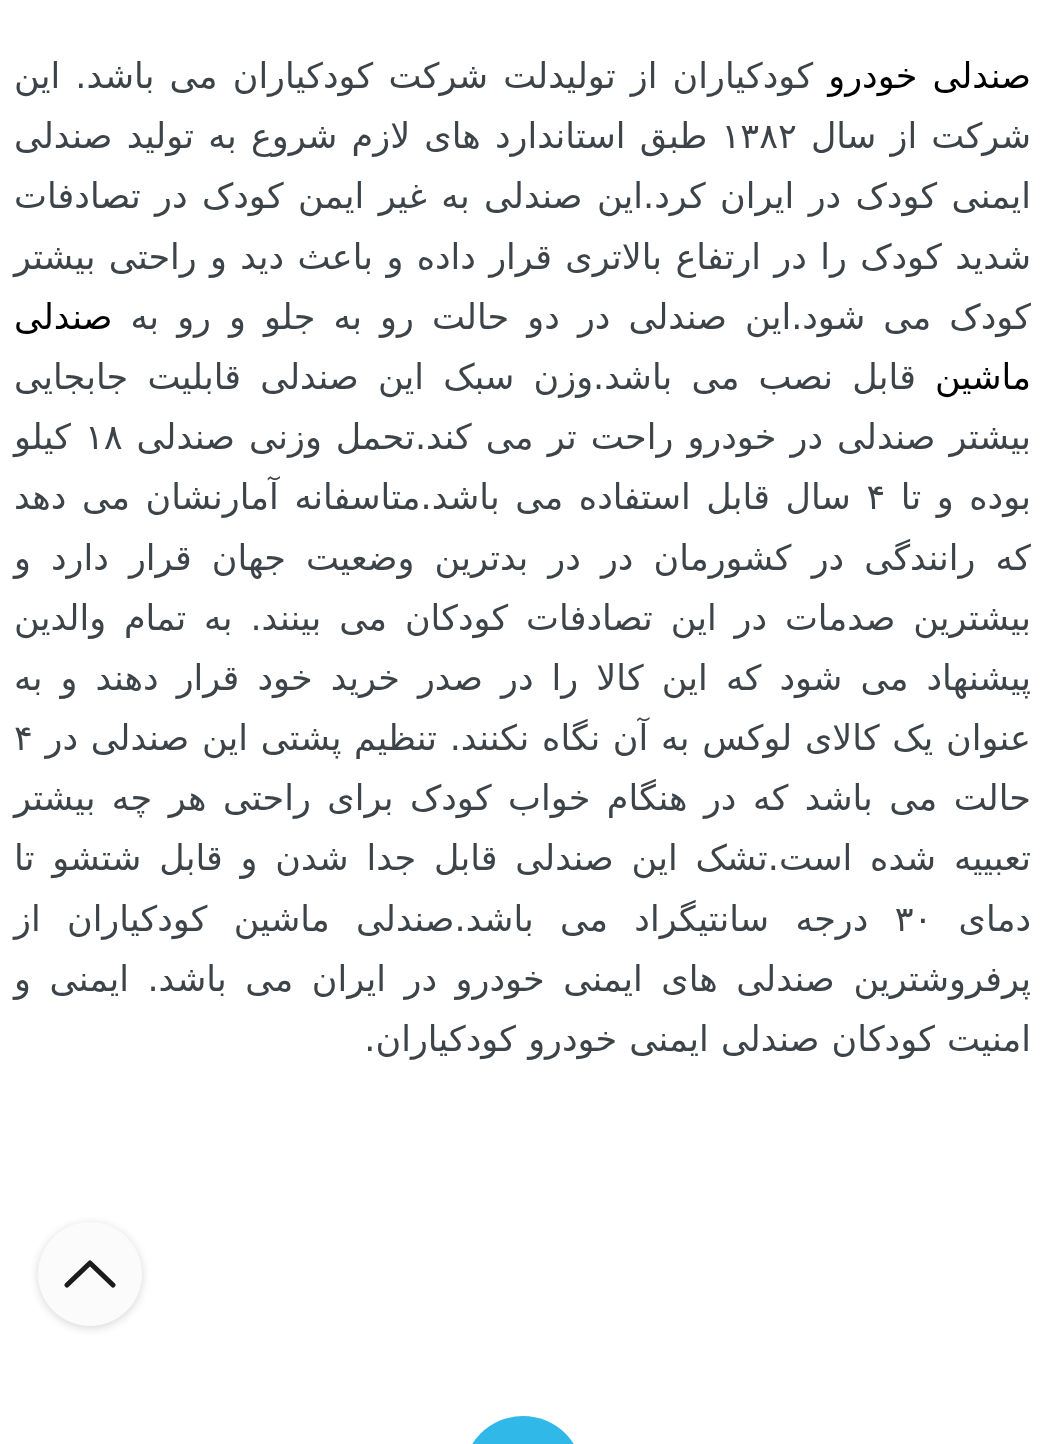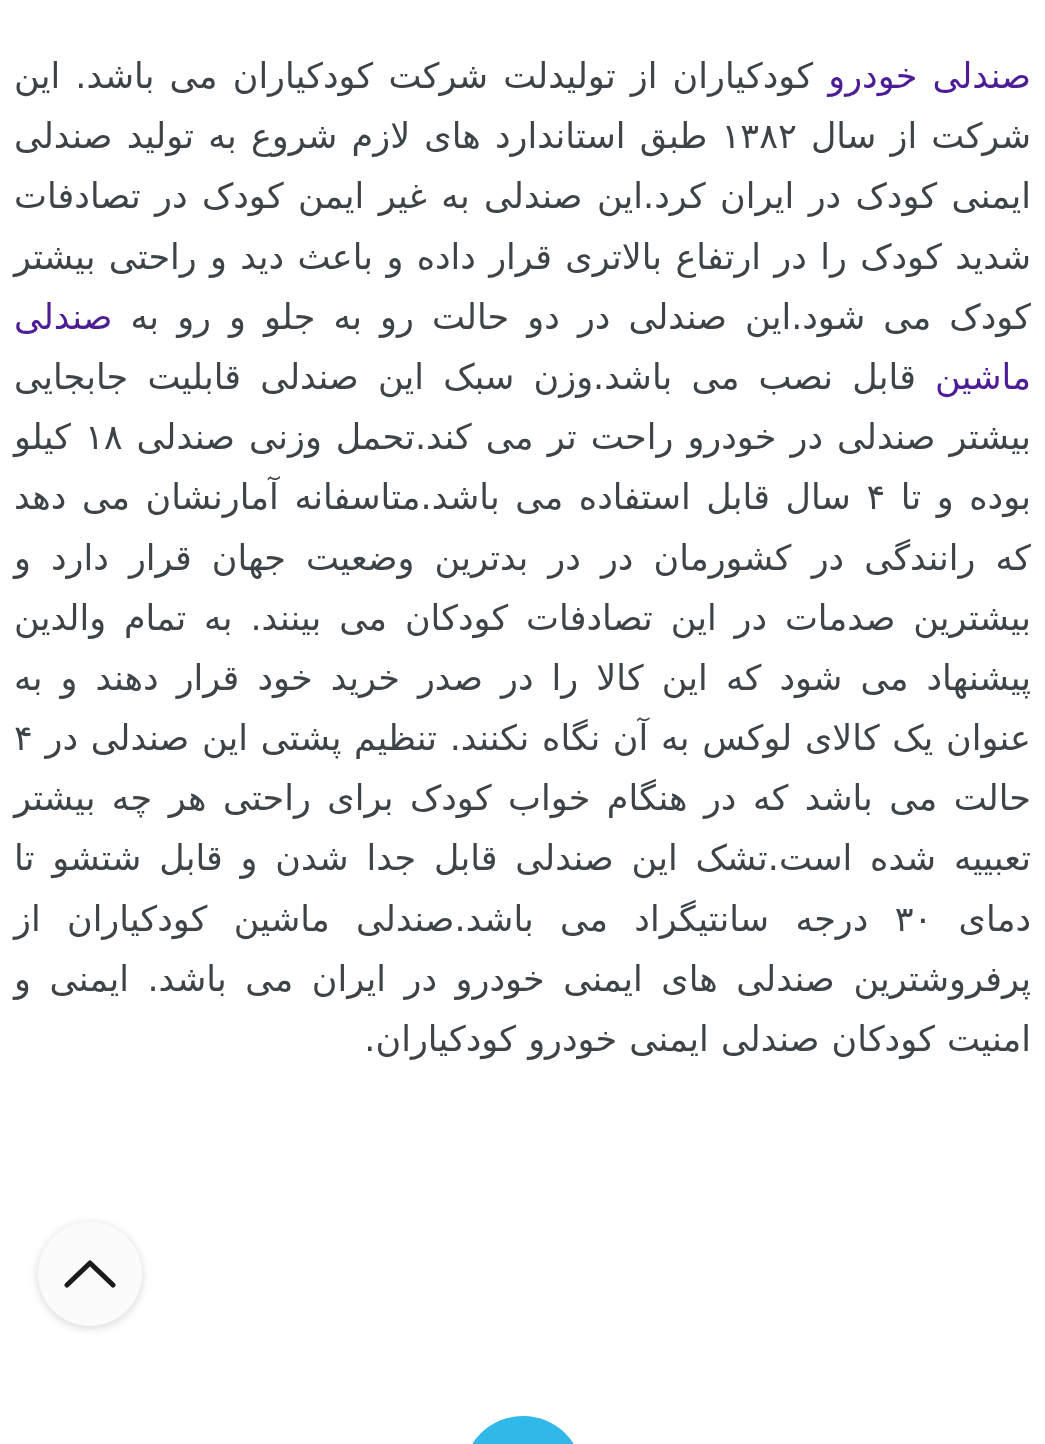--- a/index.html
+++ b/index.html
@@ -30,21 +30,21 @@
     text-align: justify;
     text-align-last: right;
     font-size: 35px;
     line-height: 1.72;
     color: #3d4449;
     letter-spacing: 0px;
     word-spacing: 1px;
   }
 
   .article-body .link {
-    color: #4c1d95;
+    color: #000000;
   }
 
   
   .scroll-top-btn {
     position: absolute;
     left: 38px;
     top: 1222px;
     width: 104px;
     height: 104px;
     border-radius: 50%;

